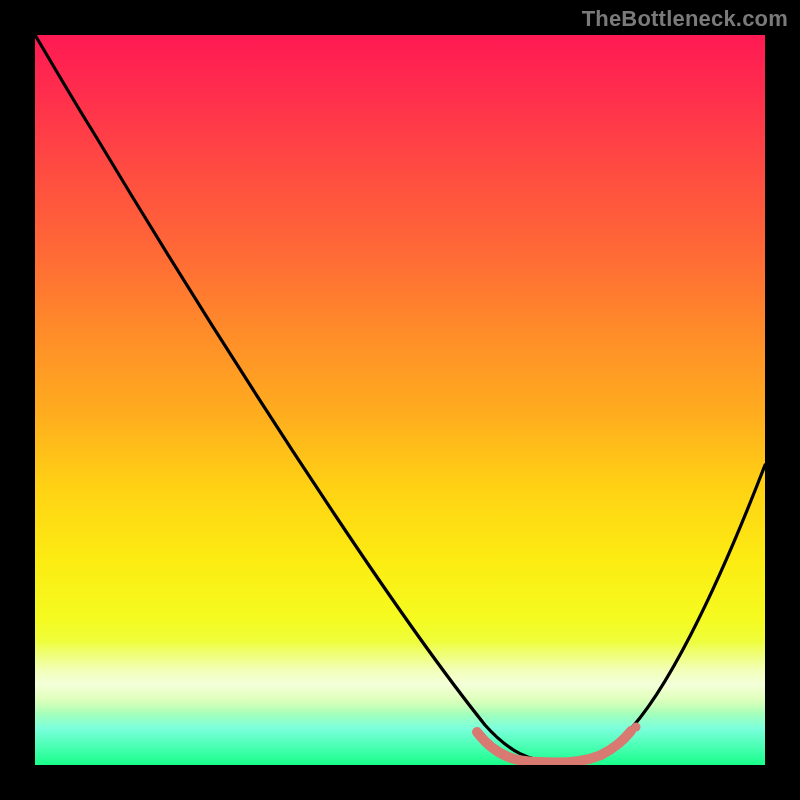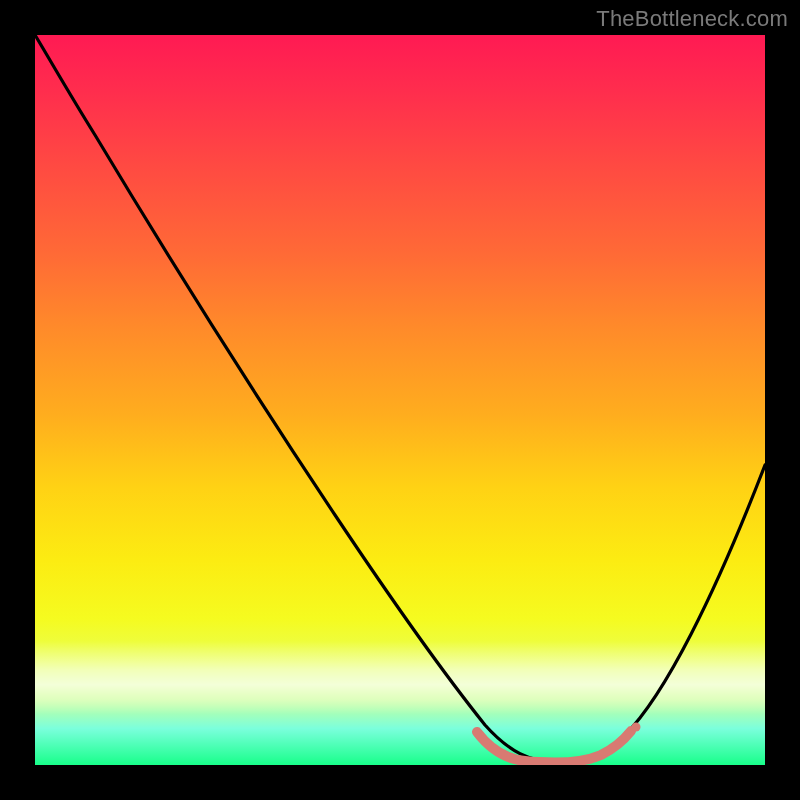--- a/index.html
+++ b/index.html
@@ -3,21 +3,21 @@
 <meta charset="utf-8">
 <style>
   * { margin: 0; padding: 0; box-sizing: border-box; }
   body { width: 800px; height: 800px; background: #000; position: relative; overflow: hidden; }
   .watermark {
     position: absolute;
     top: 6px;
     right: 12px;
     font-family: Arial, Helvetica, sans-serif;
     font-size: 22px;
-    font-weight: 400;
+    font-weight: 700;
     color: #7a7a7a;
     z-index: 5;
     letter-spacing: 0.2px;
   }
   .plot-area {
     position: absolute;
     left: 35px;
     top: 35px;
     width: 730px;
     height: 730px;

